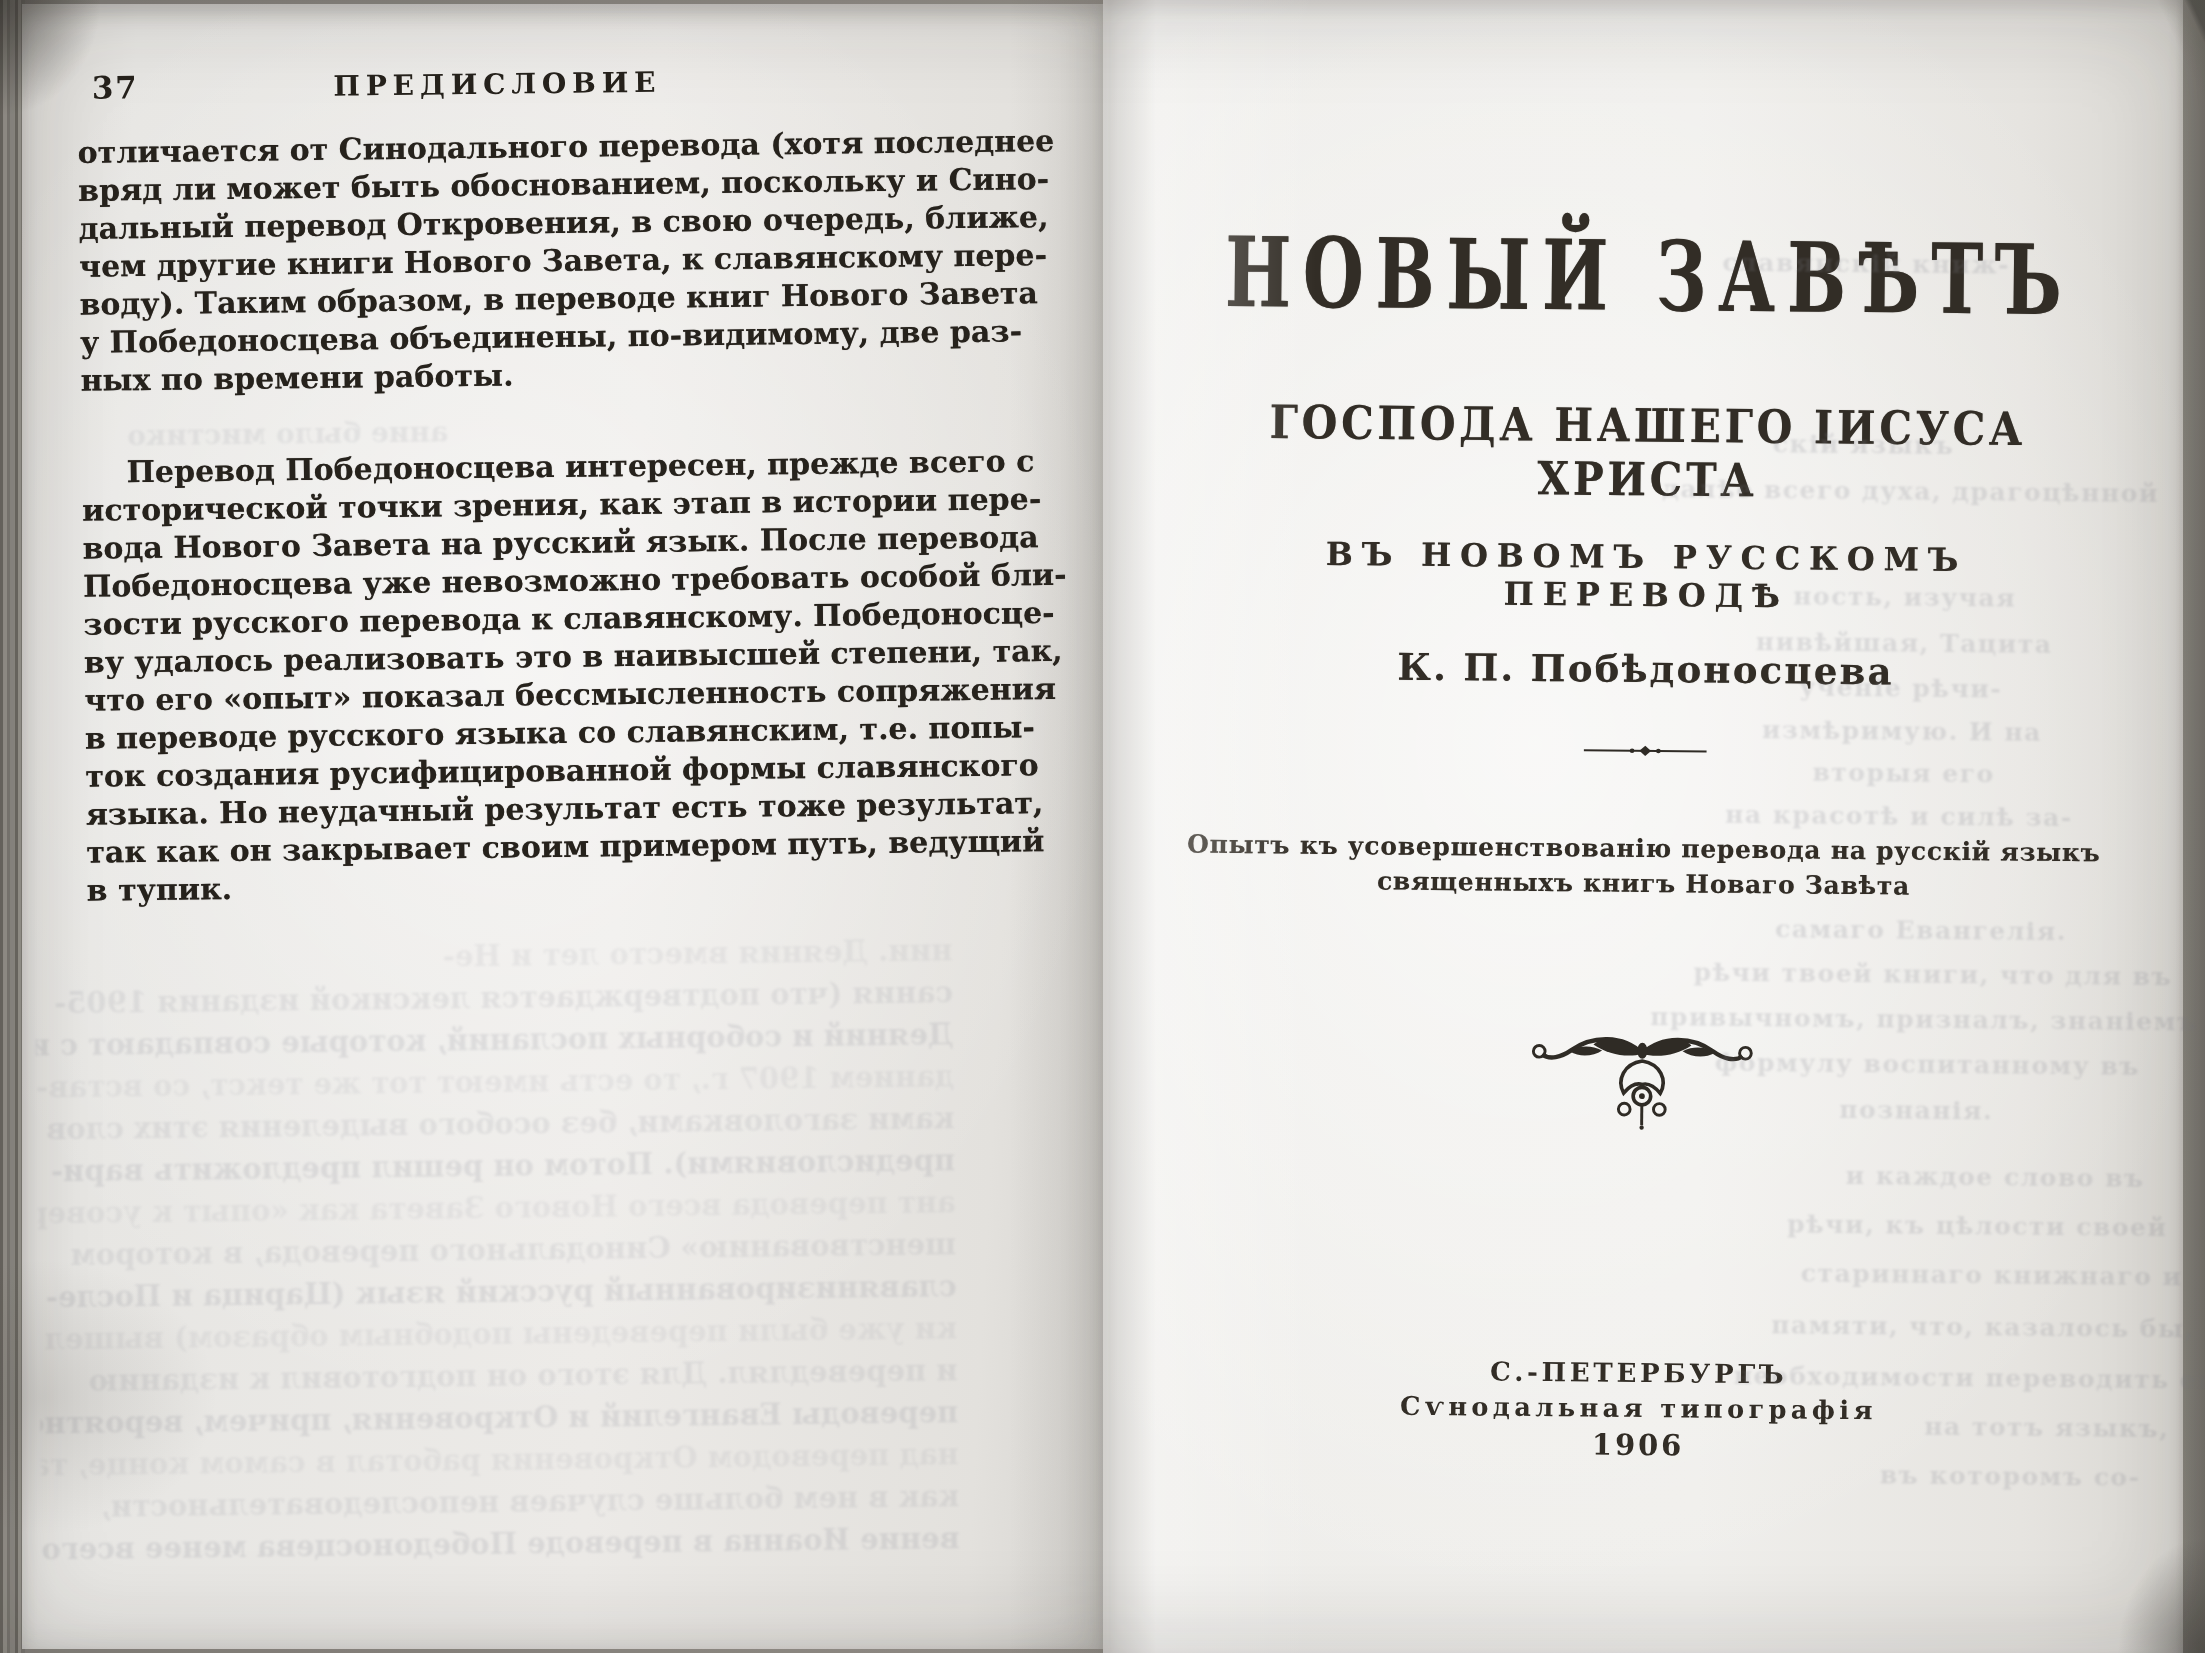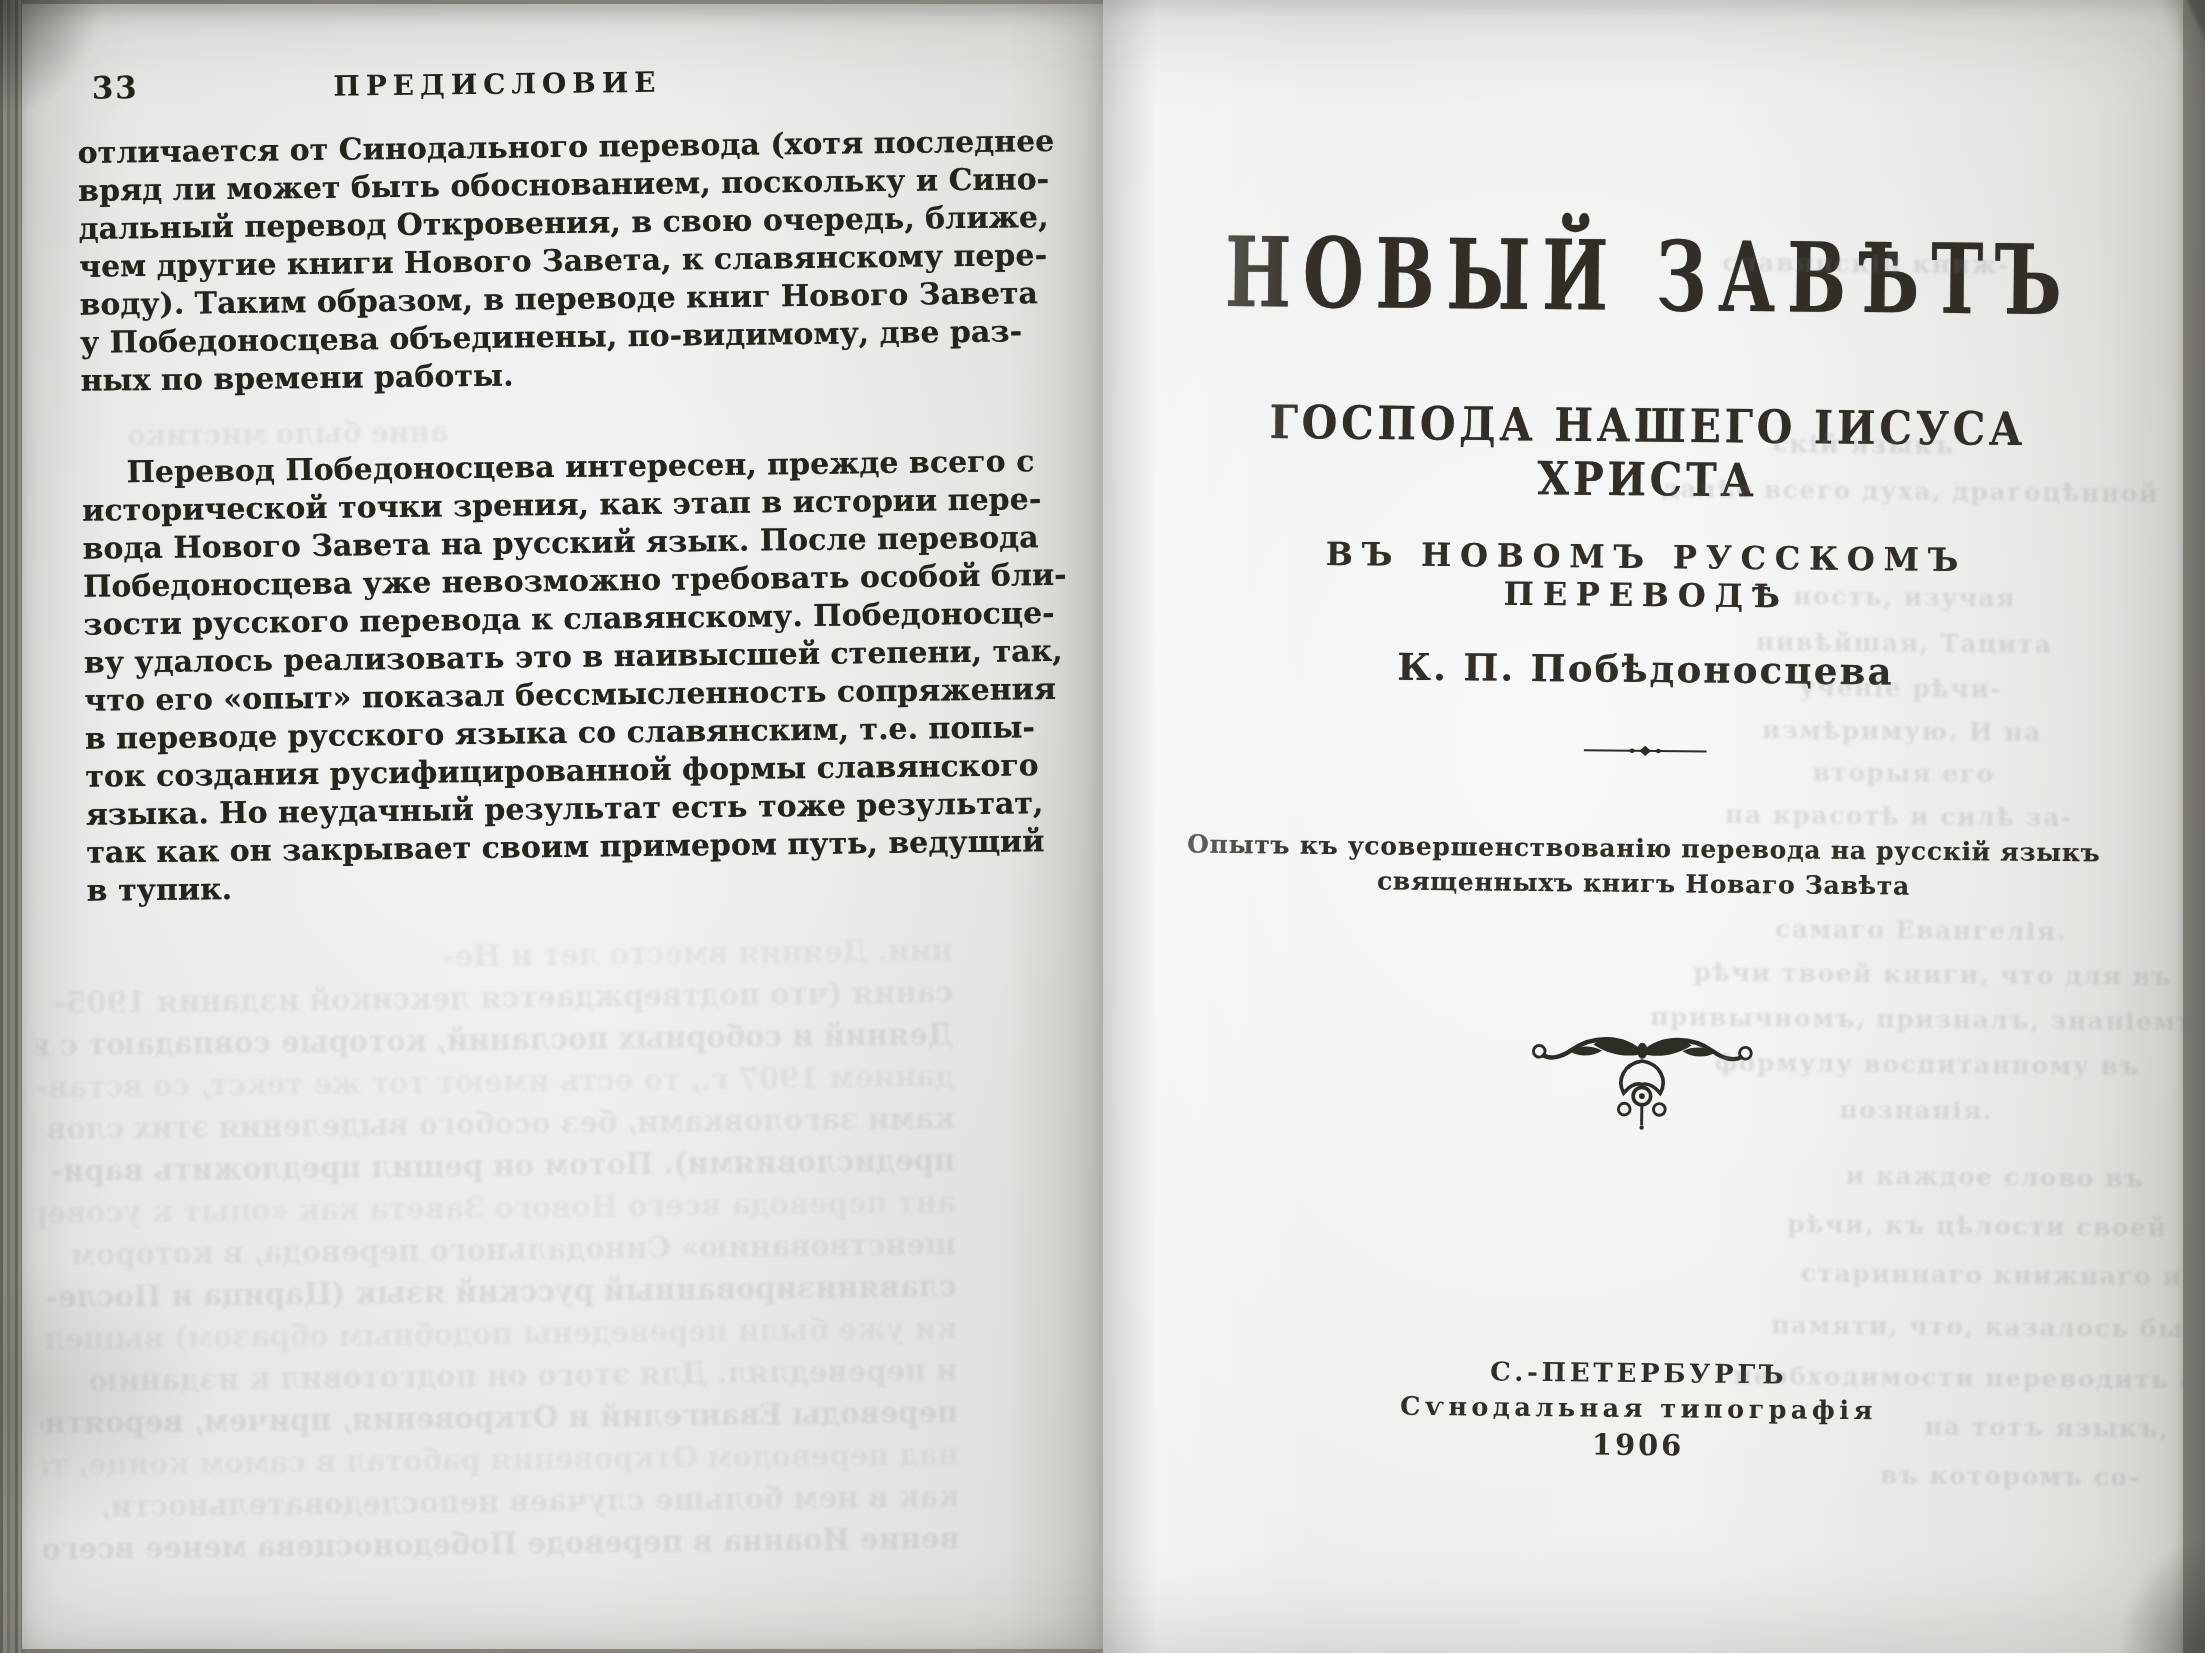--- a/index.html
+++ b/index.html
@@ -87,21 +87,21 @@
 </style>
 </head>
 <body>
 
 <div class="photo">
 
   <div class="edge-stack"></div>
 
   <div class="page-left">
     <div class="lcontent">
-      <span class="pagenum">33</span>
+      <span class="pagenum">37</span>
       <span class="running-head">ПРЕДИСЛОВИЕ</span>
       <div class="para p1" id="p1">
           <div class="ln">отличается от Синодального перевода (хотя последнее</div>
           <div class="ln">вряд ли может быть обоснованием, поскольку и Сино-</div>
           <div class="ln">дальный перевод Откровения, в свою очередь, ближе,</div>
           <div class="ln">чем другие книги Нового Завета, к славянскому пере-</div>
           <div class="ln">воду). Таким образом, в переводе книг Нового Завета</div>
           <div class="ln">у Победоносцева объединены, по-видимому, две раз-</div>
           <div class="ln last">ных по времени работы.</div>
         </div>

